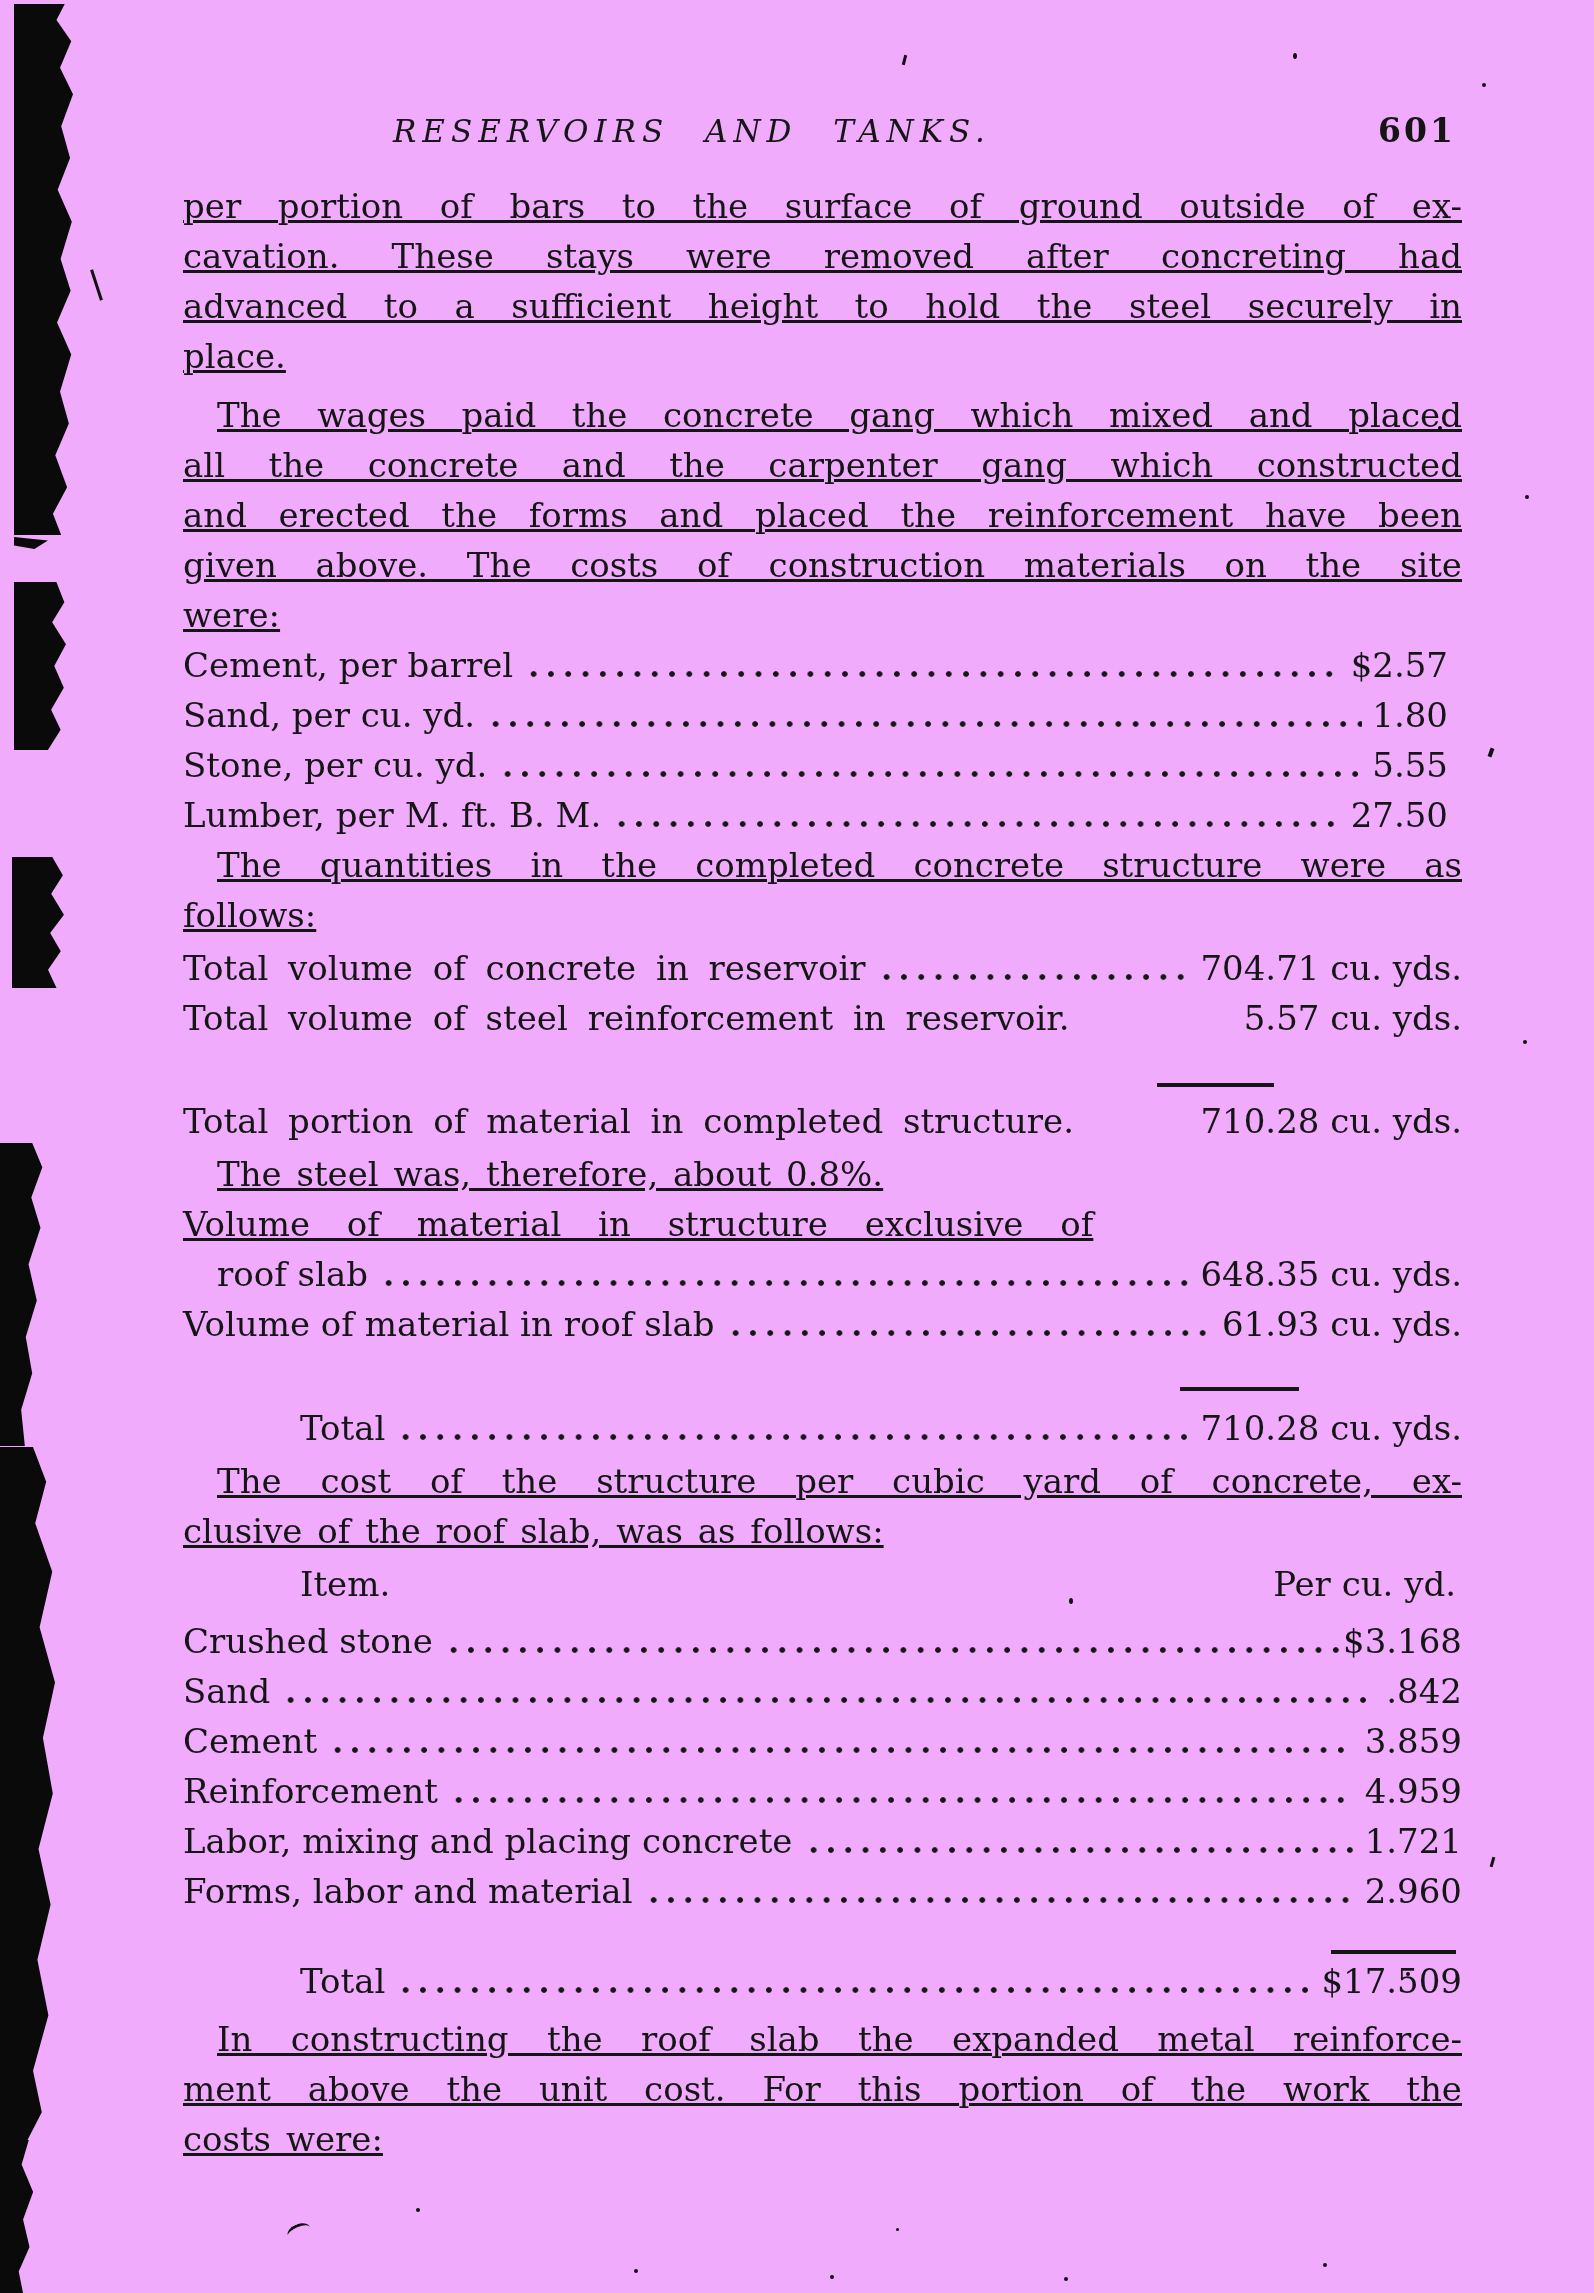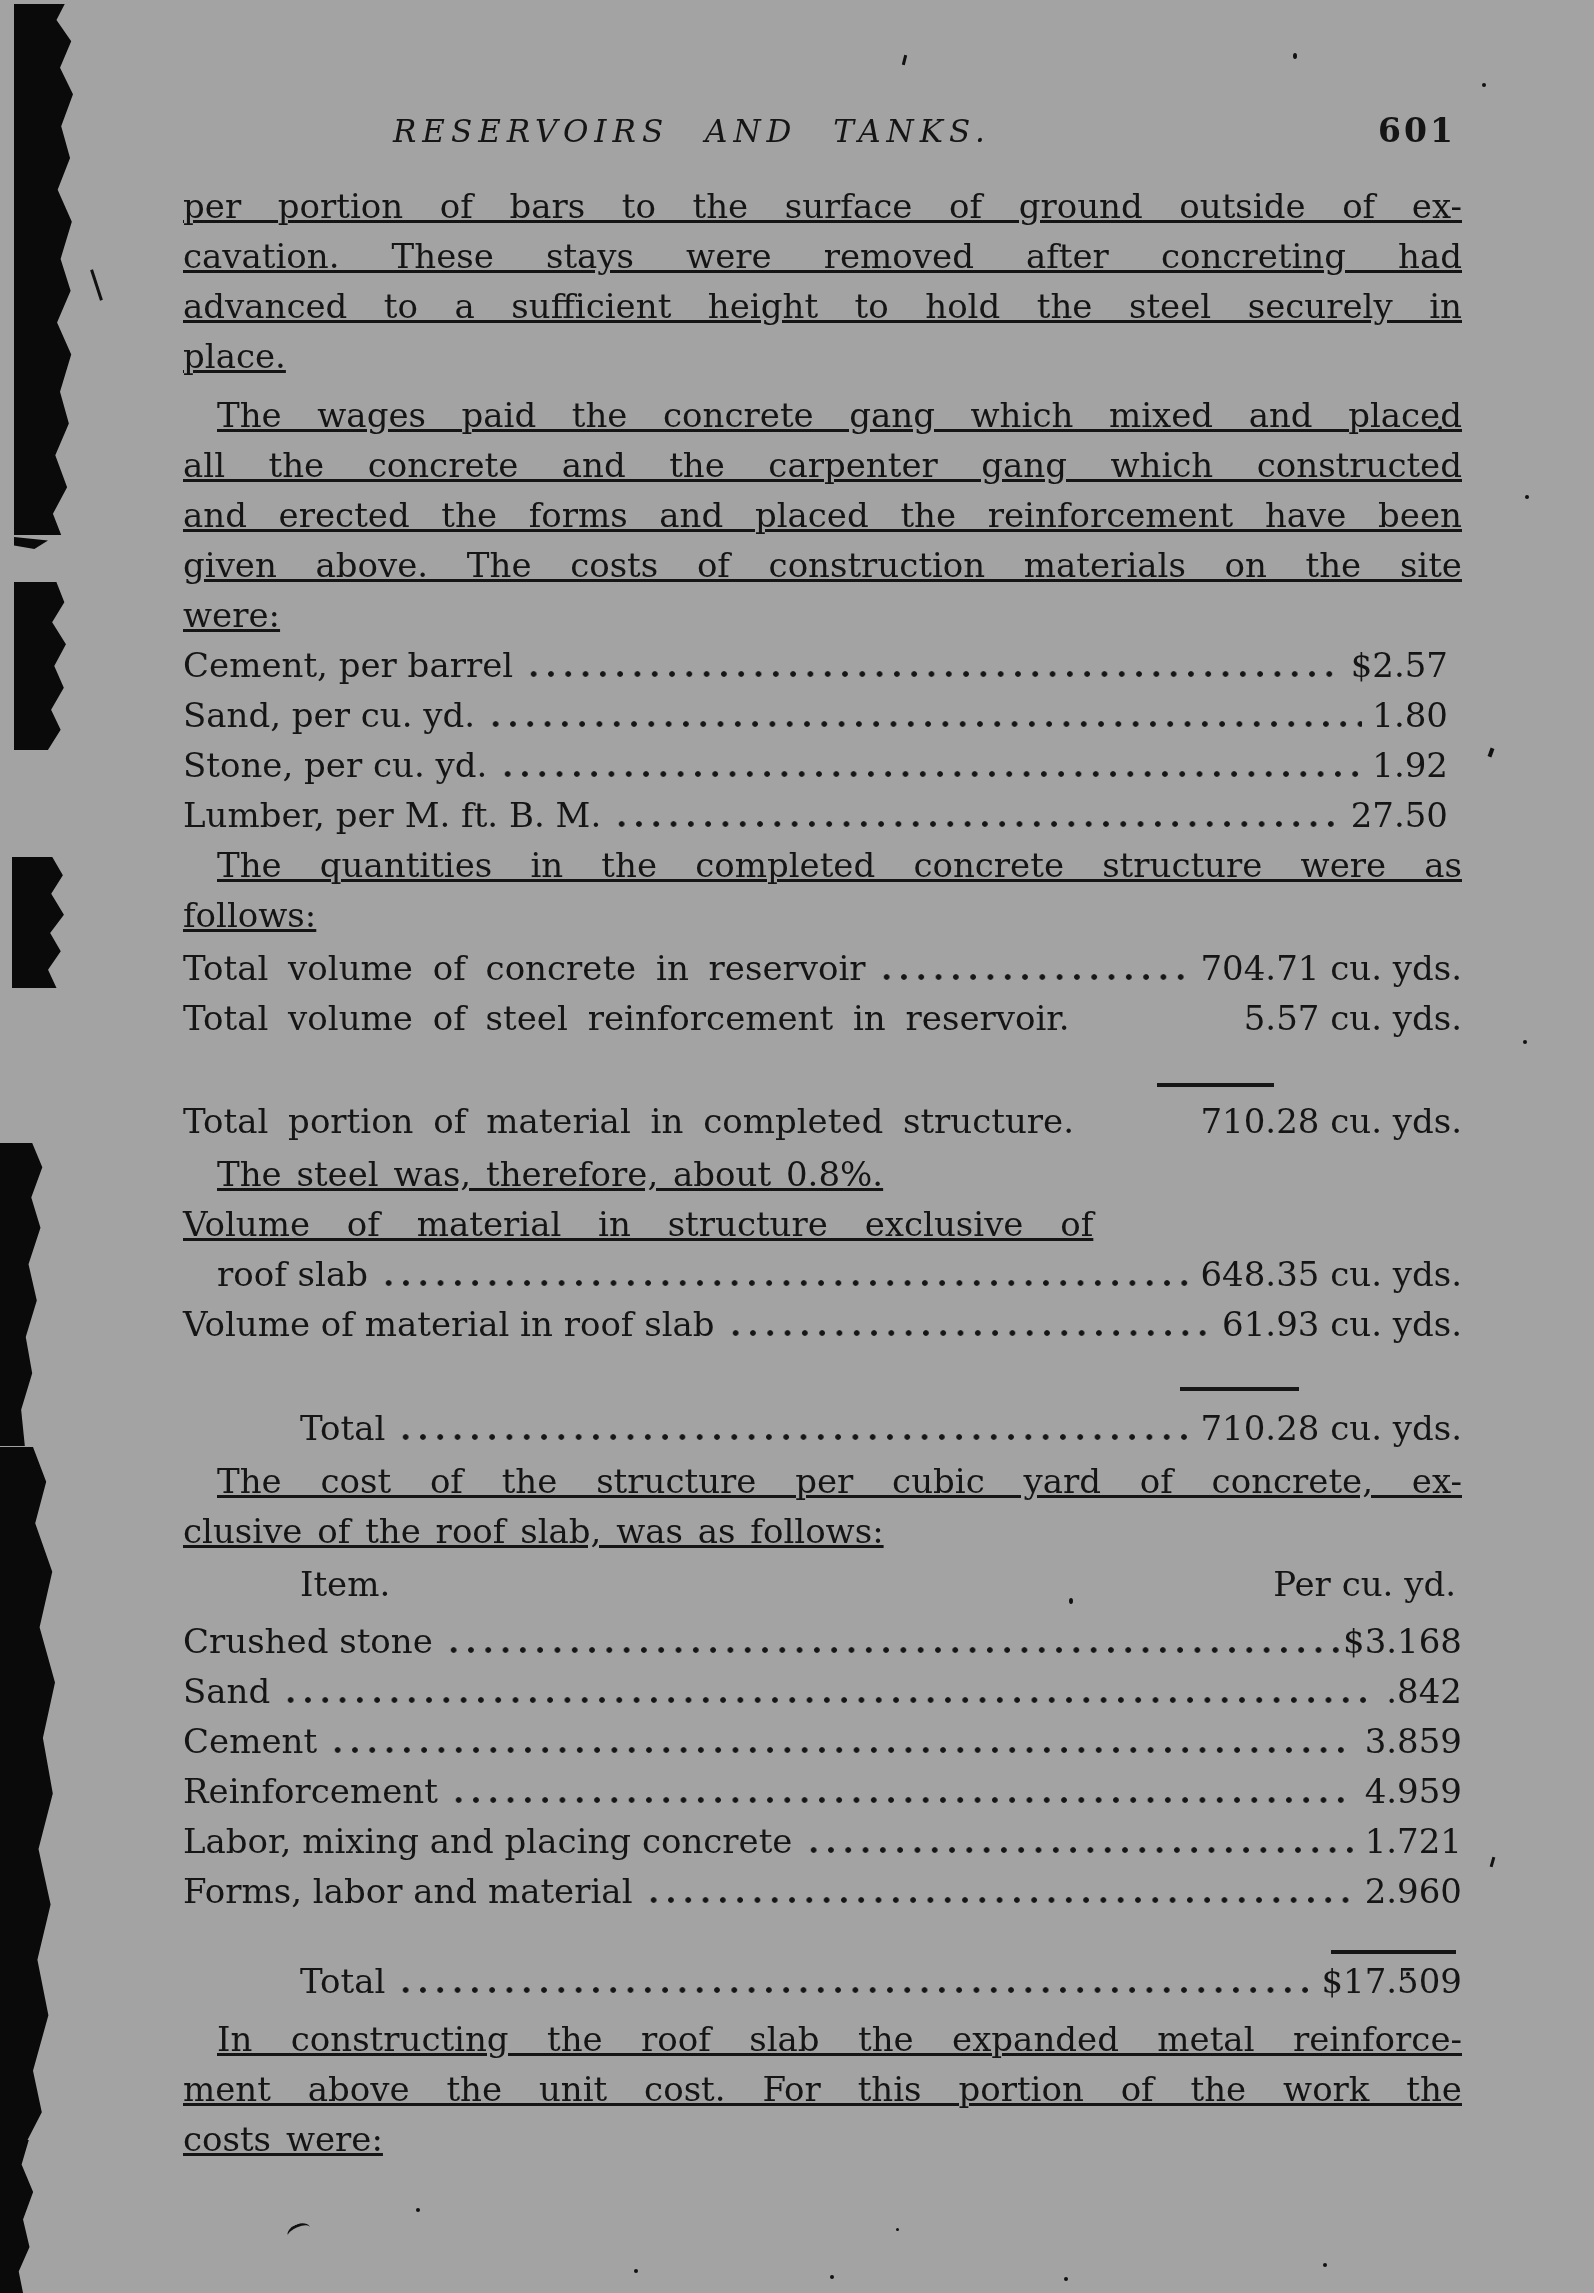--- a/index.html
+++ b/index.html
@@ -1,19 +1,19 @@
 <!DOCTYPE html>
 <html><head>
 <meta charset="utf-8">
 <style>
   html,body{margin:0;padding:0;background:#777;}
   .page{
     position:relative;
     width:1595px;height:2294px;
-    background:#a3a3a3;
+    background:#f0abfc;
     font-family:"DejaVu Serif", serif;
     color:#151515;
     overflow:hidden;
     margin:0 auto;
   }
   .content{
     position:absolute;left:183px;top:111px;width:1279px;
   }
   
   .running-head{display:flex;align-items:baseline;height:50px;}
@@ -139,21 +139,21 @@
         <span class="val">$2.57</span>
       </div>
       <div class="dotrow">
         <span class="lbl">Sand, per cu. yd.</span>
         <span class="leader"></span>
         <span class="val">1.80</span>
       </div>
       <div class="dotrow">
         <span class="lbl">Stone, per cu. yd.</span>
         <span class="leader"></span>
-        <span class="val">1.92</span>
+        <span class="val">5.55</span>
       </div>
       <div class="dotrow">
         <span class="lbl">Lumber, per M. ft. B. M.</span>
         <span class="leader"></span>
         <span class="val">27.50</span>
       </div>
     </div>
 
     <div class="para">
       <div class="line ind">The quantities in the completed concrete structure were as</div>

